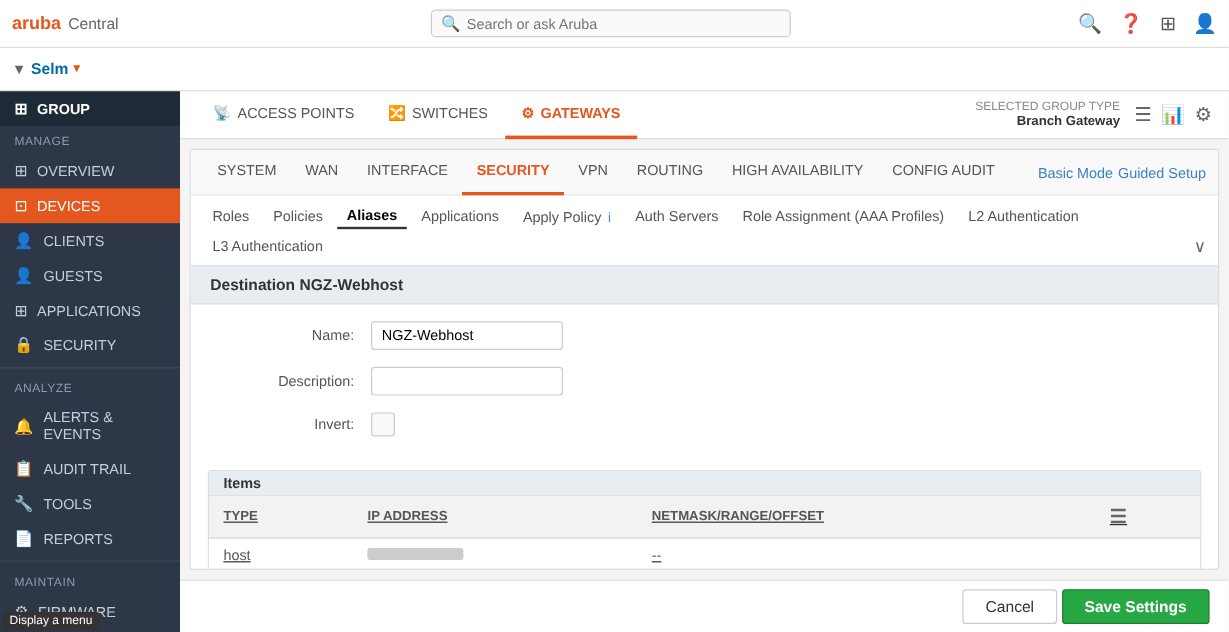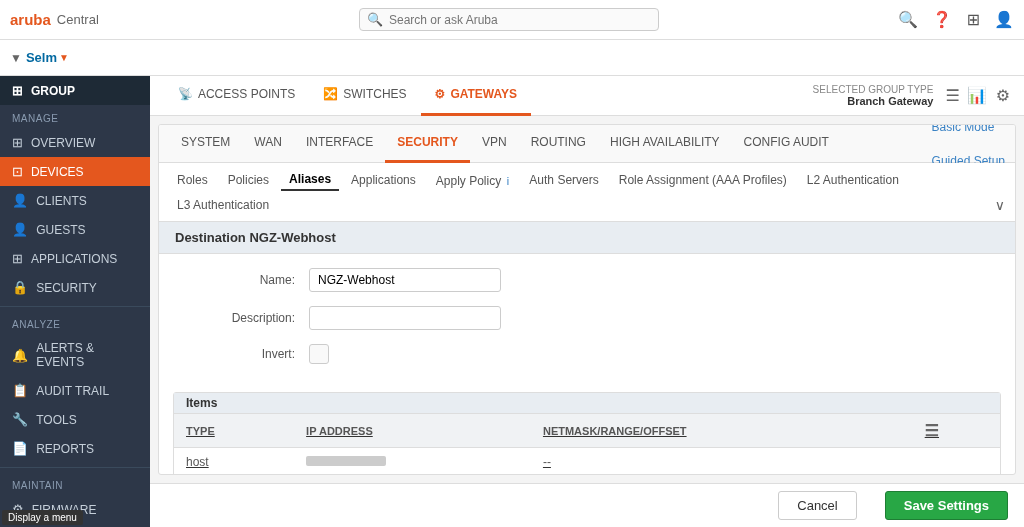--- a/index.html
+++ b/index.html
@@ -205,23 +205,22 @@
       border-bottom: 3px solid transparent;
     }
     .sub-tab.active {
       color: #e4571e;
       border-bottom: 3px solid #e4571e;
       font-weight: bold;
     }
     .mode-buttons {
       margin-left: auto;
       display: flex;
-      gap: 20px;
-      font-size: 12px;
-      flex-direction: column;
+      gap: 4px;
+      font-size: 12px;
     }
     .mode-btn { color: #3a82c4; cursor: pointer; font-size: 12px; }
 
     
     .role-tab-bar {
       display: flex;
       align-items: center;
       padding: 6px 10px;
       border-bottom: 1px solid #ddd;
       background: #fff;
@@ -270,21 +269,21 @@
       font-size: 12px;
       color: #555;
       text-align: right;
       padding-right: 14px;
     }
     .form-input {
       border: 1px solid #ccc;
       border-radius: 3px;
       padding: 4px 8px;
       font-size: 12px;
-      width: 192px;
+      width: 160px;
       outline: none;
     }
     .checkbox-wrap {
       width: 20px;
       height: 20px;
       border: 1px solid #ccc;
       border-radius: 3px;
       background: #f9f9f9;
     }
 
@@ -336,21 +335,21 @@
 
     
     .bottom-bar {
       background: #fff;
       border-top: 1px solid #ddd;
       height: 44px;
       display: flex;
       align-items: center;
       justify-content: flex-end;
       padding: 0 16px;
-      gap: 28px;
+      gap: 4px;
       flex-shrink: 0;
     }
     .btn-cancel {
       padding: 6px 18px;
       border: 1px solid #ccc;
       border-radius: 3px;
       background: #fff;
       font-size: 13px;
       cursor: pointer;
       color: #333;

